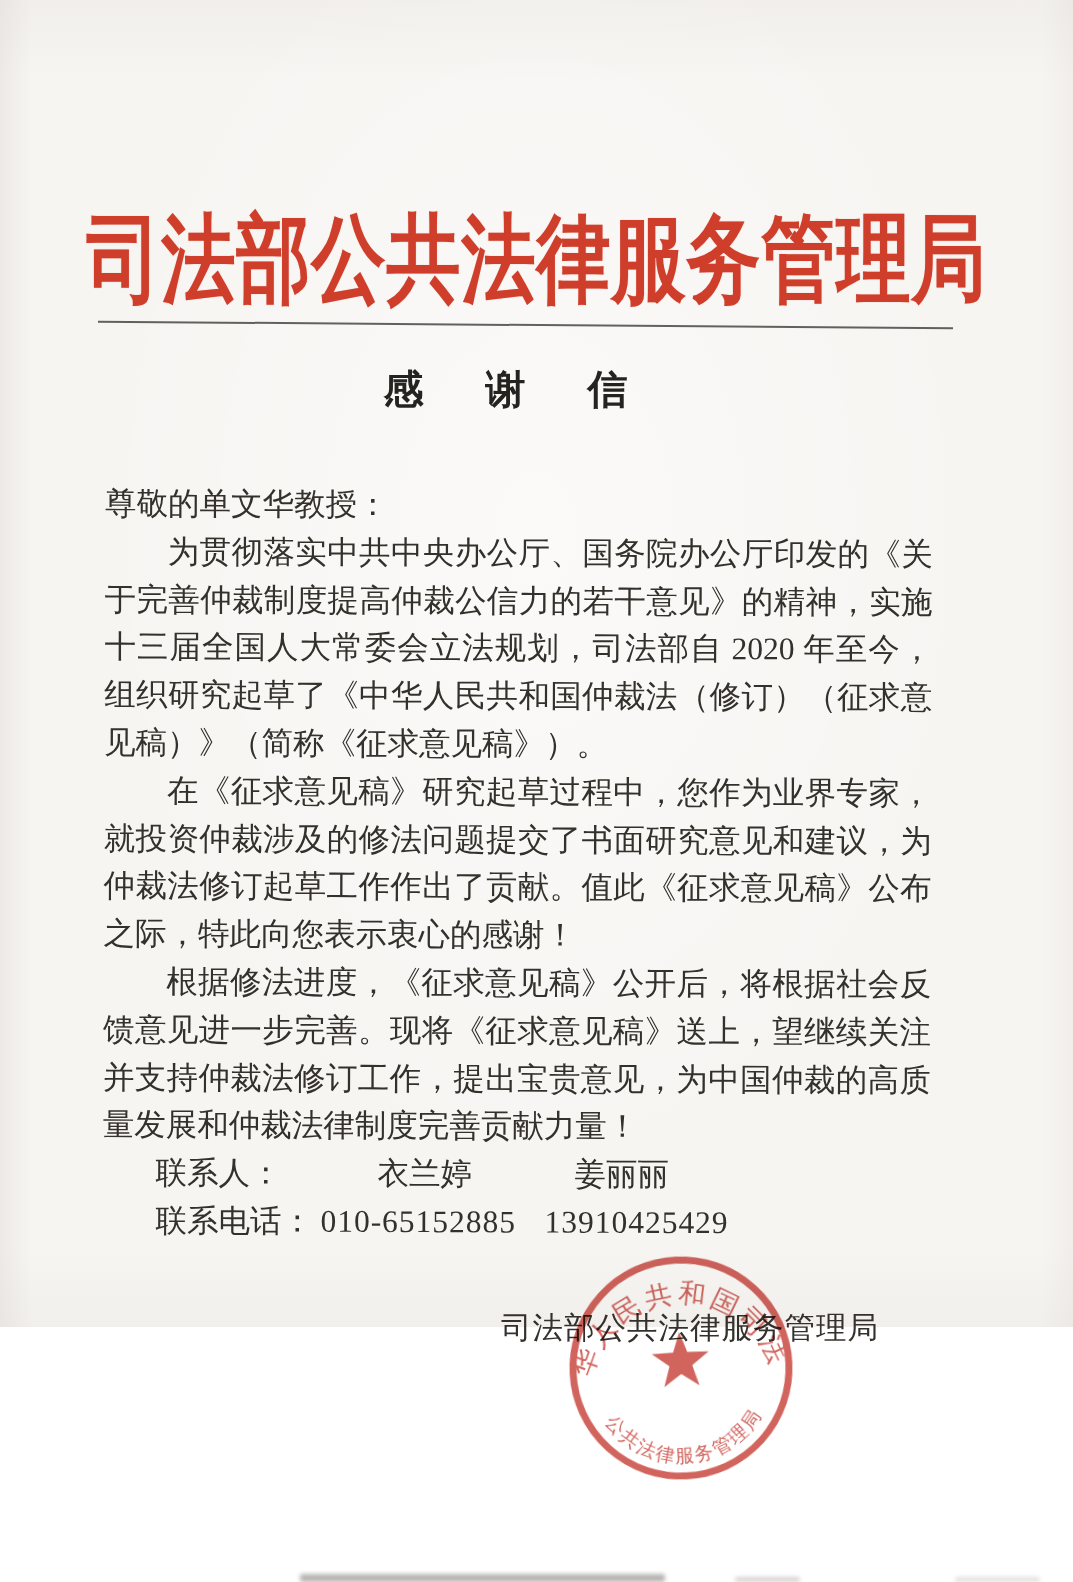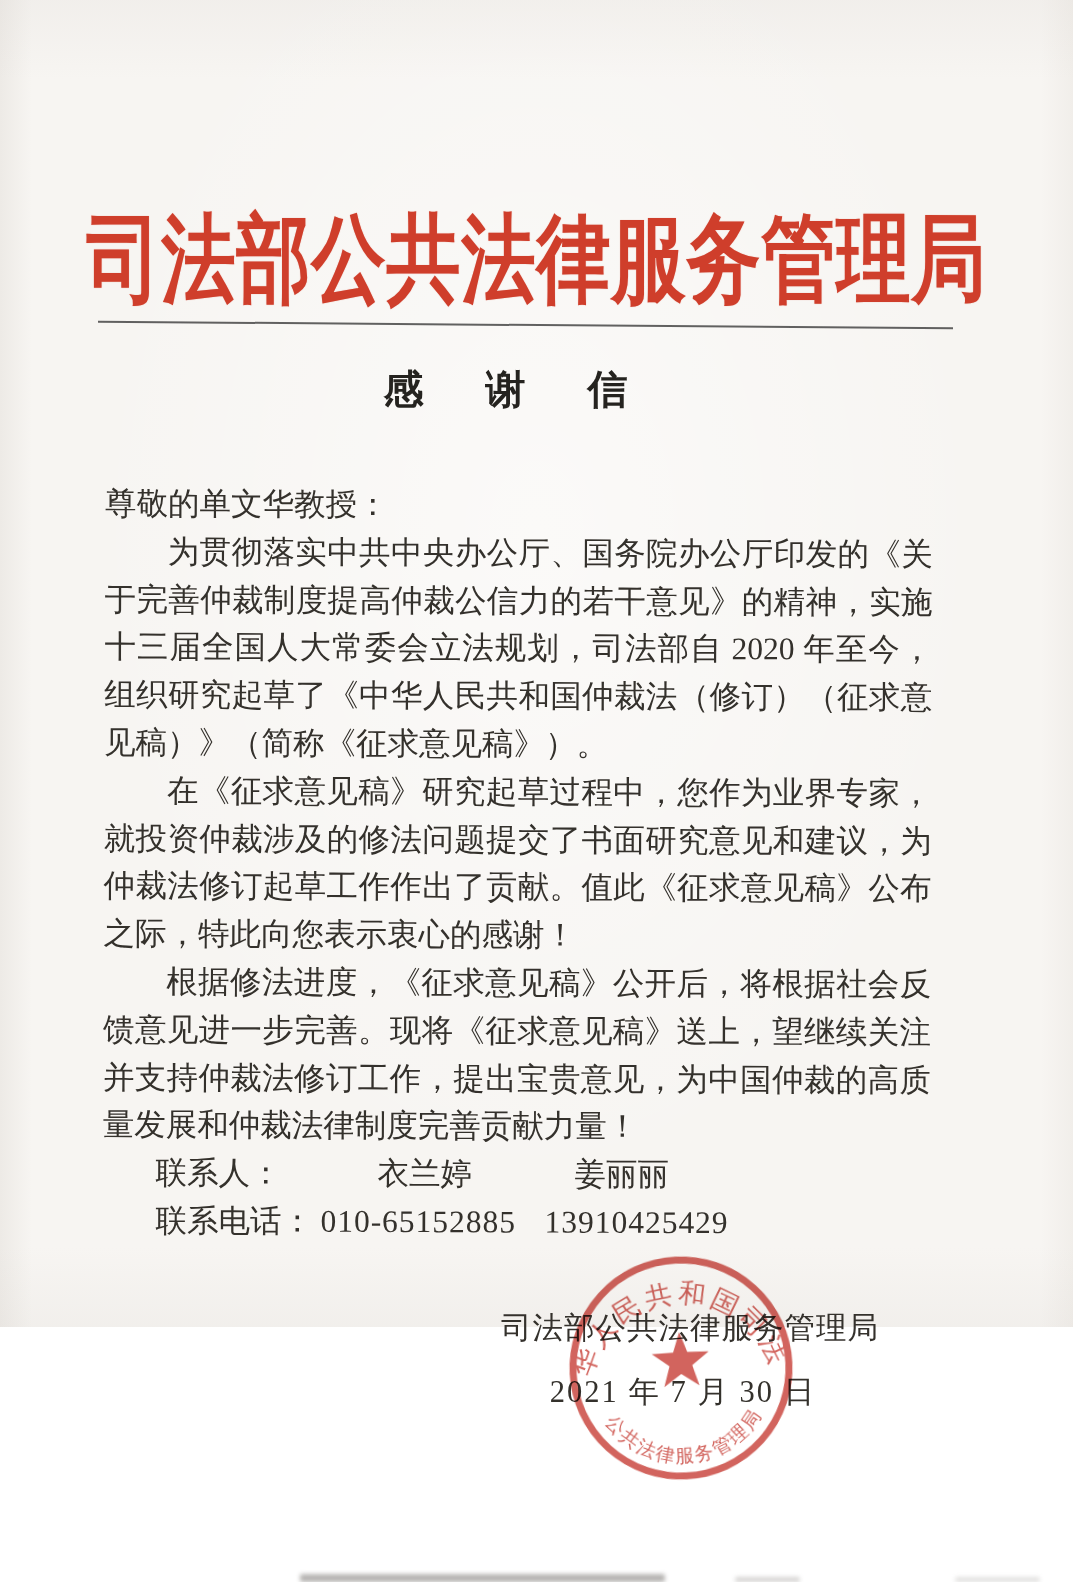--- a/index.html
+++ b/index.html
@@ -194,21 +194,20 @@
       <span class="c-person2">姜丽丽</span>
     </div>
     <div class="contact-row">
       <span class="c-label">联系电话：</span>
       <span class="c-phone1">010-65152885</span>
       <span class="c-phone2">13910425429</span>
     </div>
   </div>
 
   <div class="sig-agency">司法部公共法律服务管理局</div>
-  <div class="sig-date">2021 年 7 月 30 日</div>
 
   <svg class="seal" viewBox="0 0 236 236" xmlns="http://www.w3.org/2000/svg">
     <defs>
       <path id="sealTopArc" d="M 26,132 A 93,93 0 0 1 210,132" fill="none"></path>
       <path id="sealBottomArc" d="M 34,158 A 92,92 0 0 0 202,158" fill="none"></path>
     </defs>
     <circle cx="118" cy="118" r="108" fill="none" stroke="#c8423a" stroke-width="7"></circle>
     <polygon fill="#c8423a" points="118,82 125.1,102.3 146.5,102.7 129.4,115.7 135.6,136.3 118,124 100.4,136.3 106.6,115.7 89.5,102.7 110.9,102.3"></polygon>
     <text font-size="27" letter-spacing="4" fill="#c8423a" font-family="'Liberation Serif','DejaVu Serif',serif">
       <textPath href="#sealTopArc" startOffset="50%" text-anchor="middle">中华人民共和国司法部</textPath>

